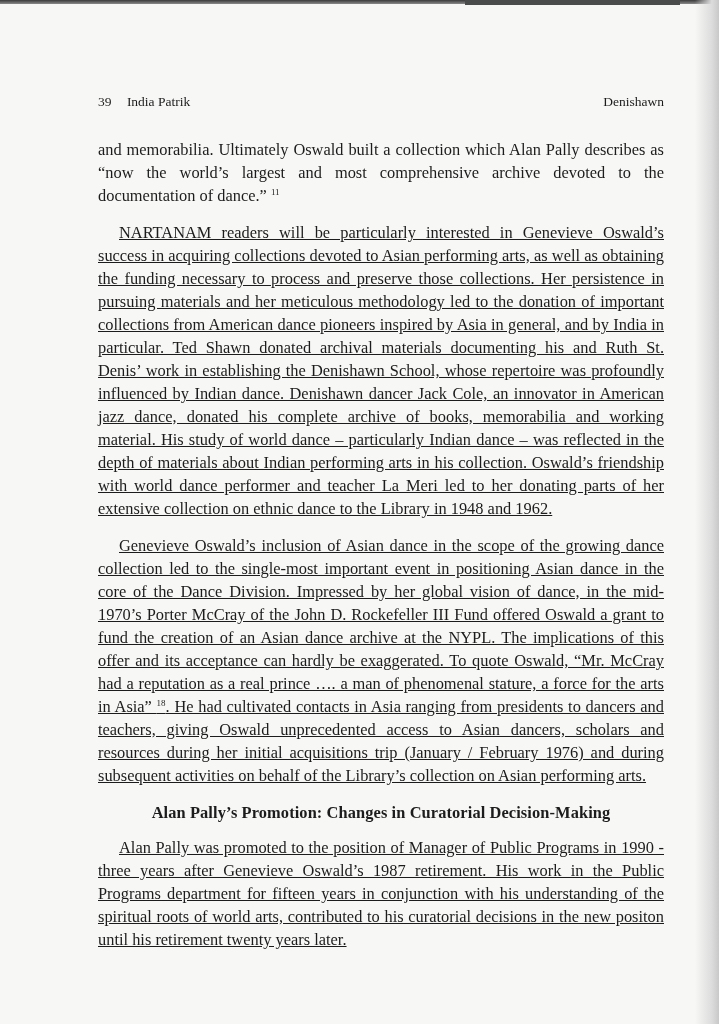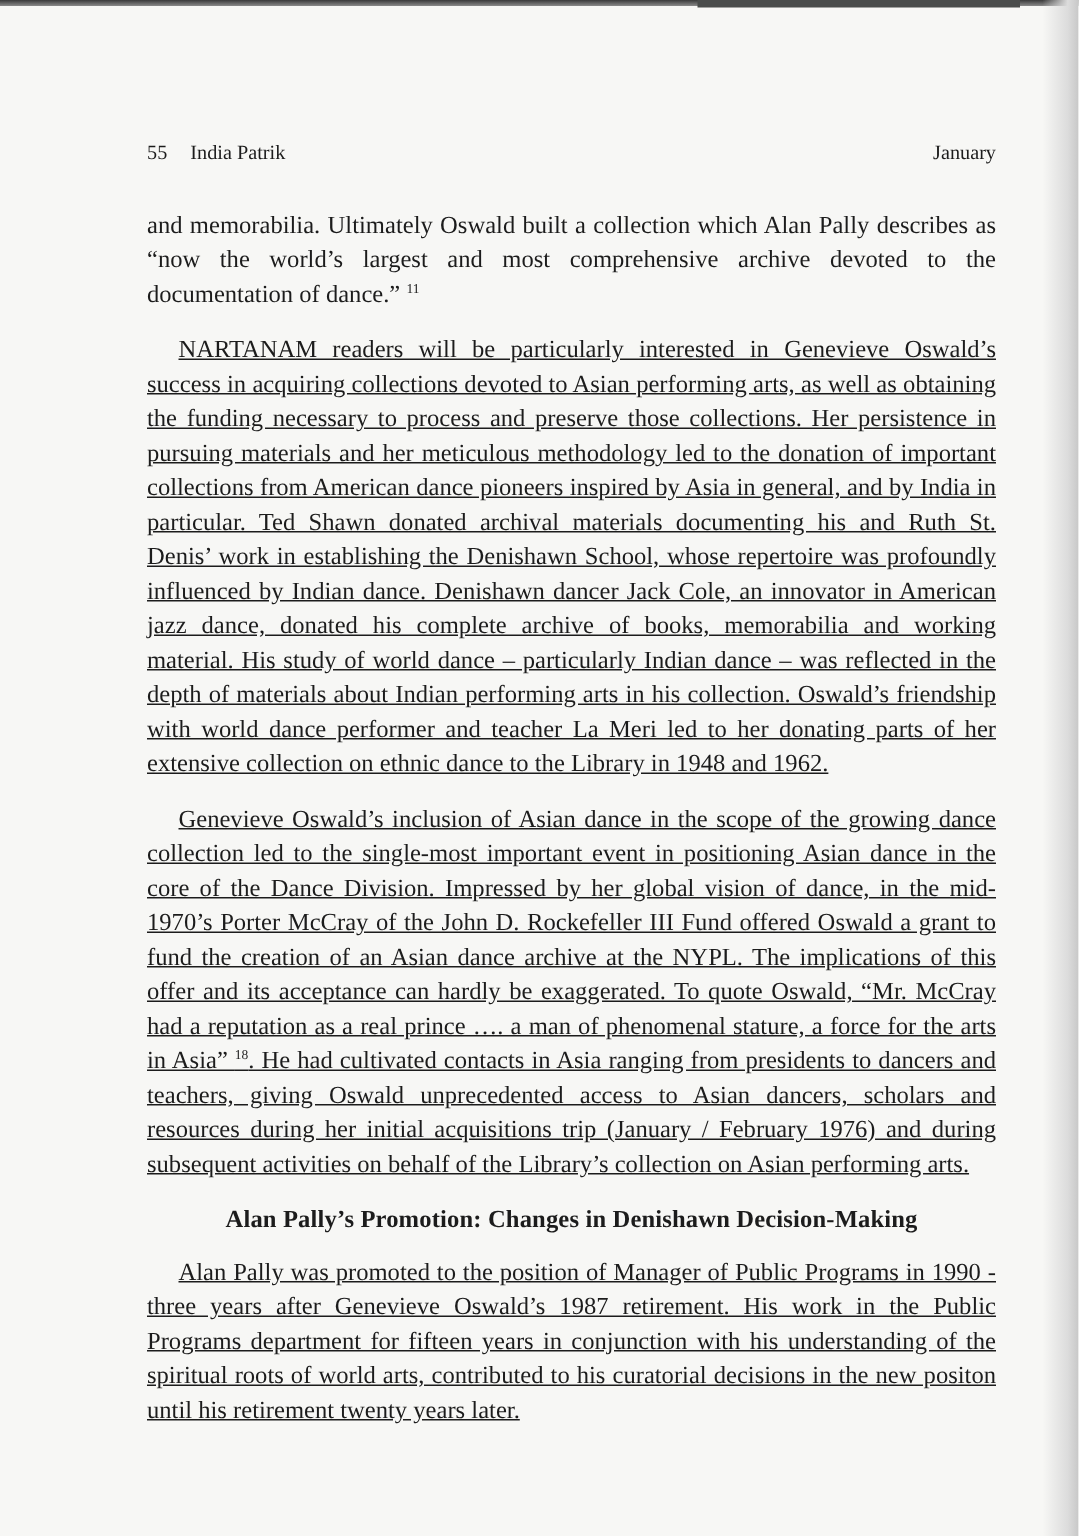--- a/index.html
+++ b/index.html
@@ -77,30 +77,30 @@
 </head>
 <body>
 
 <div class="top-edge"></div>
 <div class="top-edge-dark"></div>
 <div class="right-shadow"></div>
 
 <div class="page">
   <div class="running-head">
     <div class="left">
-      <span class="page-number">55</span>
+      <span class="page-number">39</span>
       <span>India Patrik</span>
     </div>
-    <div class="right">January</div>
+    <div class="right">Denishawn</div>
   </div>
 
   <div class="body-text">
     <p><span>and memorabilia.  Ultimately Oswald built a collection which Alan Pally describes as “now the world’s largest and most comprehensive archive devoted to the documentation of dance.” </span><sup>11</sup></p>
 
     <p class="indent">NARTANAM readers will be particularly interested in Genevieve Oswald’s success in acquiring collections devoted to Asian performing arts, as well as obtaining the funding necessary to process and preserve those collections.   Her persistence in pursuing materials and her meticulous methodology led to the donation of important collections from American dance pioneers inspired by Asia in general, and by India in particular.  Ted Shawn donated archival materials documenting his and Ruth St. Denis’ work in establishing the Denishawn School, whose repertoire was profoundly influenced by Indian dance.  Denishawn dancer Jack Cole, an innovator in American jazz dance, donated his complete archive of books, memorabilia and working material.  His study of world dance – particularly Indian dance – was reflected in the depth of materials about Indian performing arts in his collection. Oswald’s friendship with world dance performer and teacher La Meri led to her donating parts of her extensive collection on ethnic dance to the Library in 1948 and 1962.</p>
 
     <p class="indent"><span>Genevieve Oswald’s inclusion of Asian dance in the scope of the growing dance collection led to the single-most important event in positioning Asian dance in the core of the Dance Division.  Impressed by her global vision of dance, in the mid-1970’s Porter McCray of the John D. Rockefeller III Fund offered Oswald a grant to fund the creation of an Asian dance archive at the NYPL.  The implications of this offer and its acceptance can hardly be exaggerated.  To quote Oswald, “Mr. McCray had a reputation as a real prince …. a man of phenomenal stature, a force  for the arts in Asia” </span><sup>18</sup><span>.   He had cultivated contacts in Asia ranging from presidents to dancers and teachers, giving Oswald unprecedented access to Asian dancers, scholars and resources during her initial acquisitions trip (January / February 1976) and during subsequent activities on behalf of the Library’s collection on Asian performing arts.</span></p>
 
-    <div class="section-heading">Alan Pally’s Promotion: Changes in Denishawn Decision-Making</div>
+    <div class="section-heading">Alan Pally’s Promotion: Changes in Curatorial Decision-Making</div>
 
     <p class="indent">Alan Pally was promoted to the position of Manager of Public Programs in 1990 - three years after Genevieve Oswald’s 1987 retirement.   His work in the Public Programs department for fifteen years in conjunction with his understanding of the spiritual roots of world arts, contributed to his curatorial decisions in the new positon until his retirement twenty years later.</p>
   </div>
 </div>
 
 </body></html>

